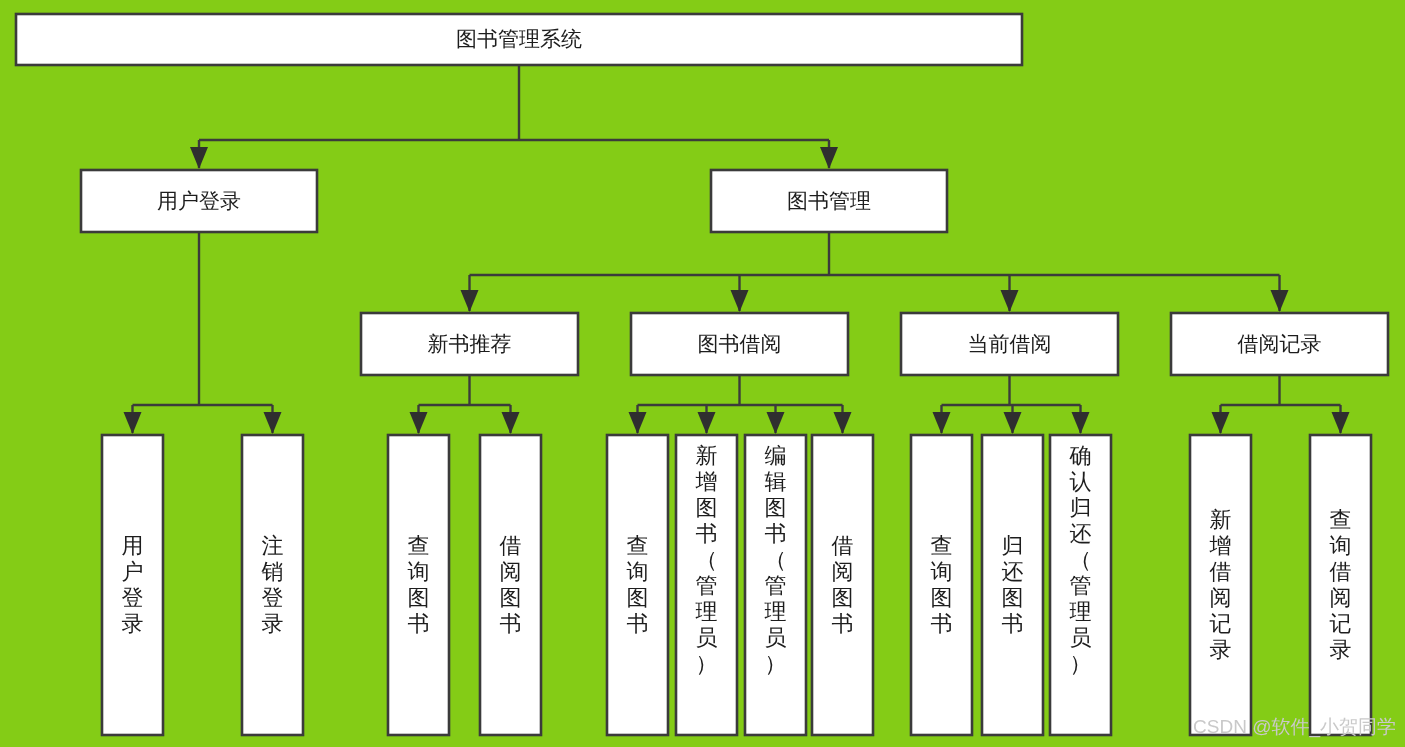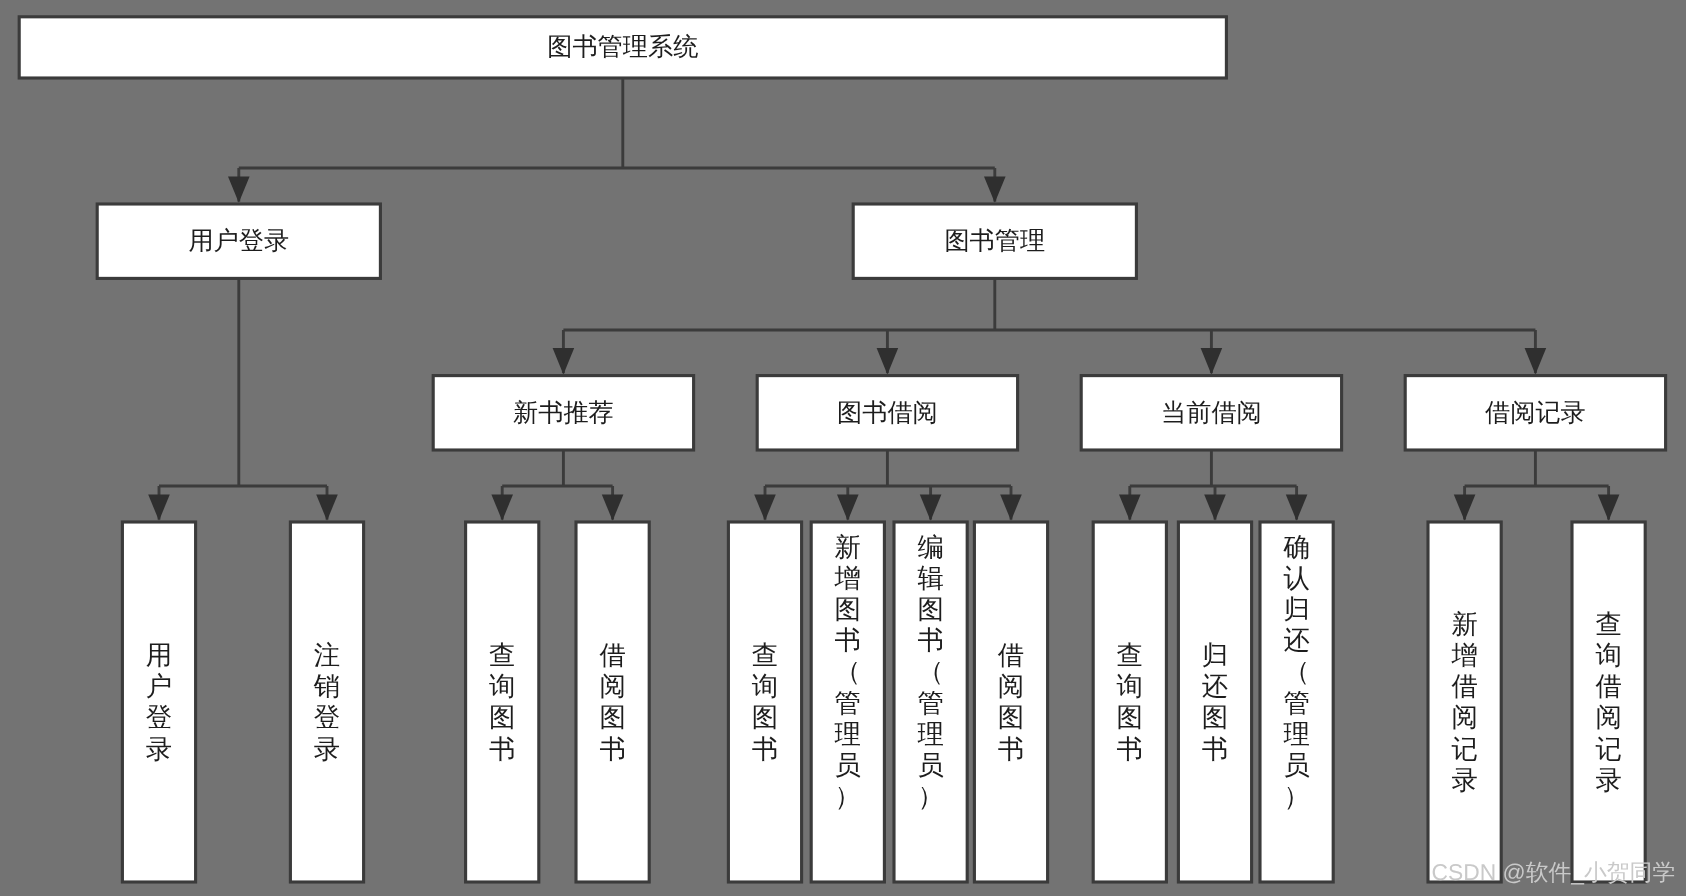--- a/index.html
+++ b/index.html
@@ -8,21 +8,21 @@
     padding: 0;
     background: #ffffff;
   }
   body {
     font-family: "Liberation Sans", "DejaVu Sans", sans-serif;
   }
   #diagram-root {
     position: relative;
     width: 1405px;
     height: 747px;
-    background: #737373;
+    background: #84cc16;
     overflow: hidden;
   }
   svg.diagram-canvas {
     position: absolute;
     left: 0;
     top: 0;
     width: 1405px;
     height: 747px;
     display: block;
   }

